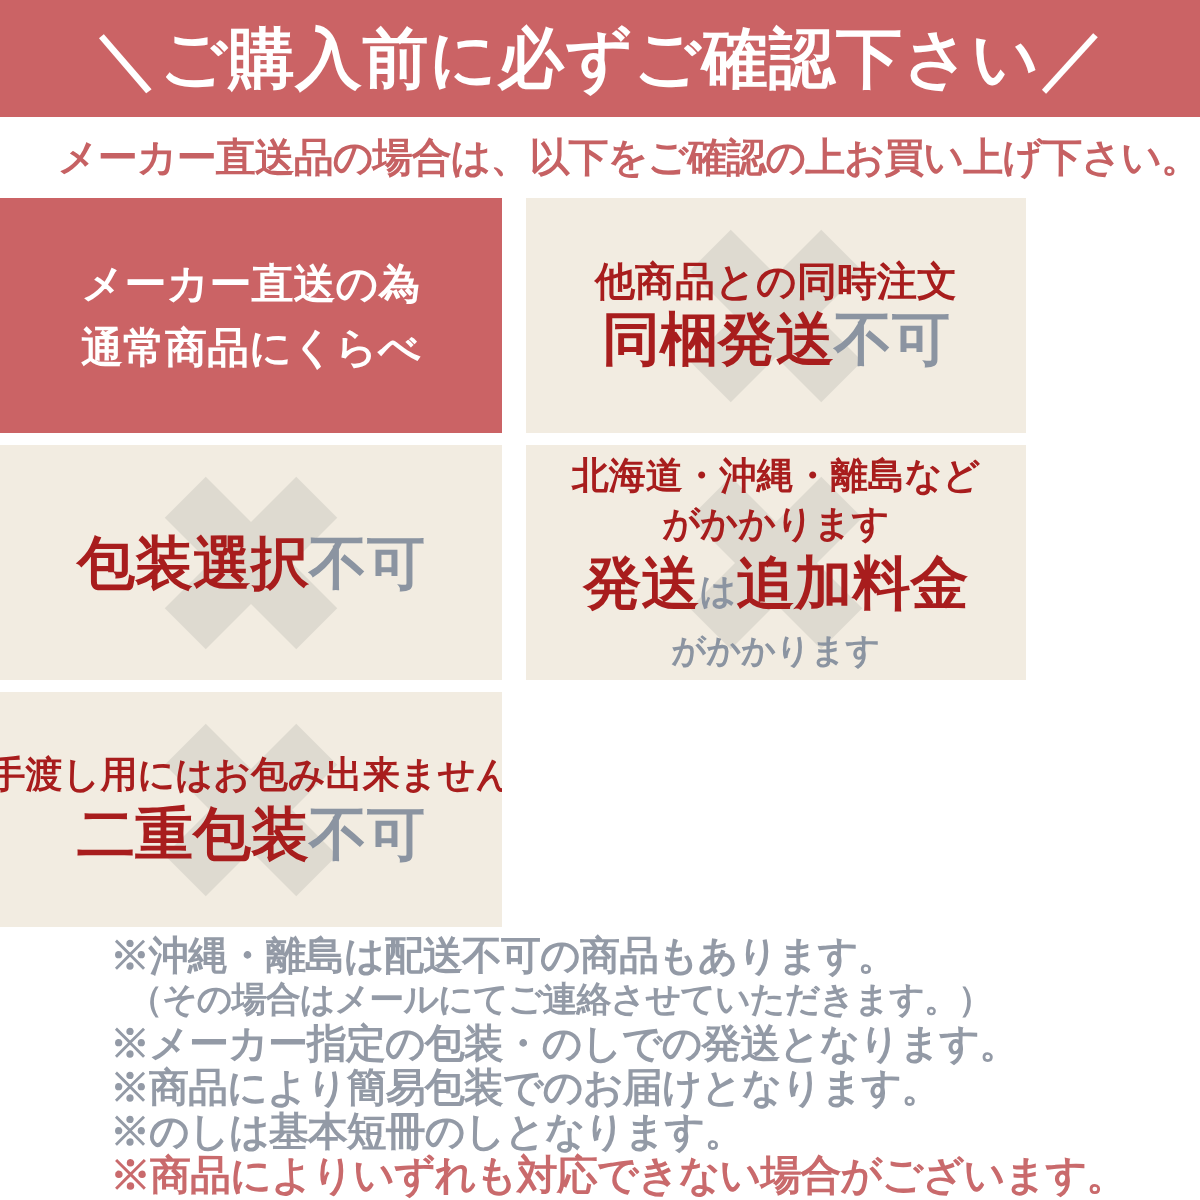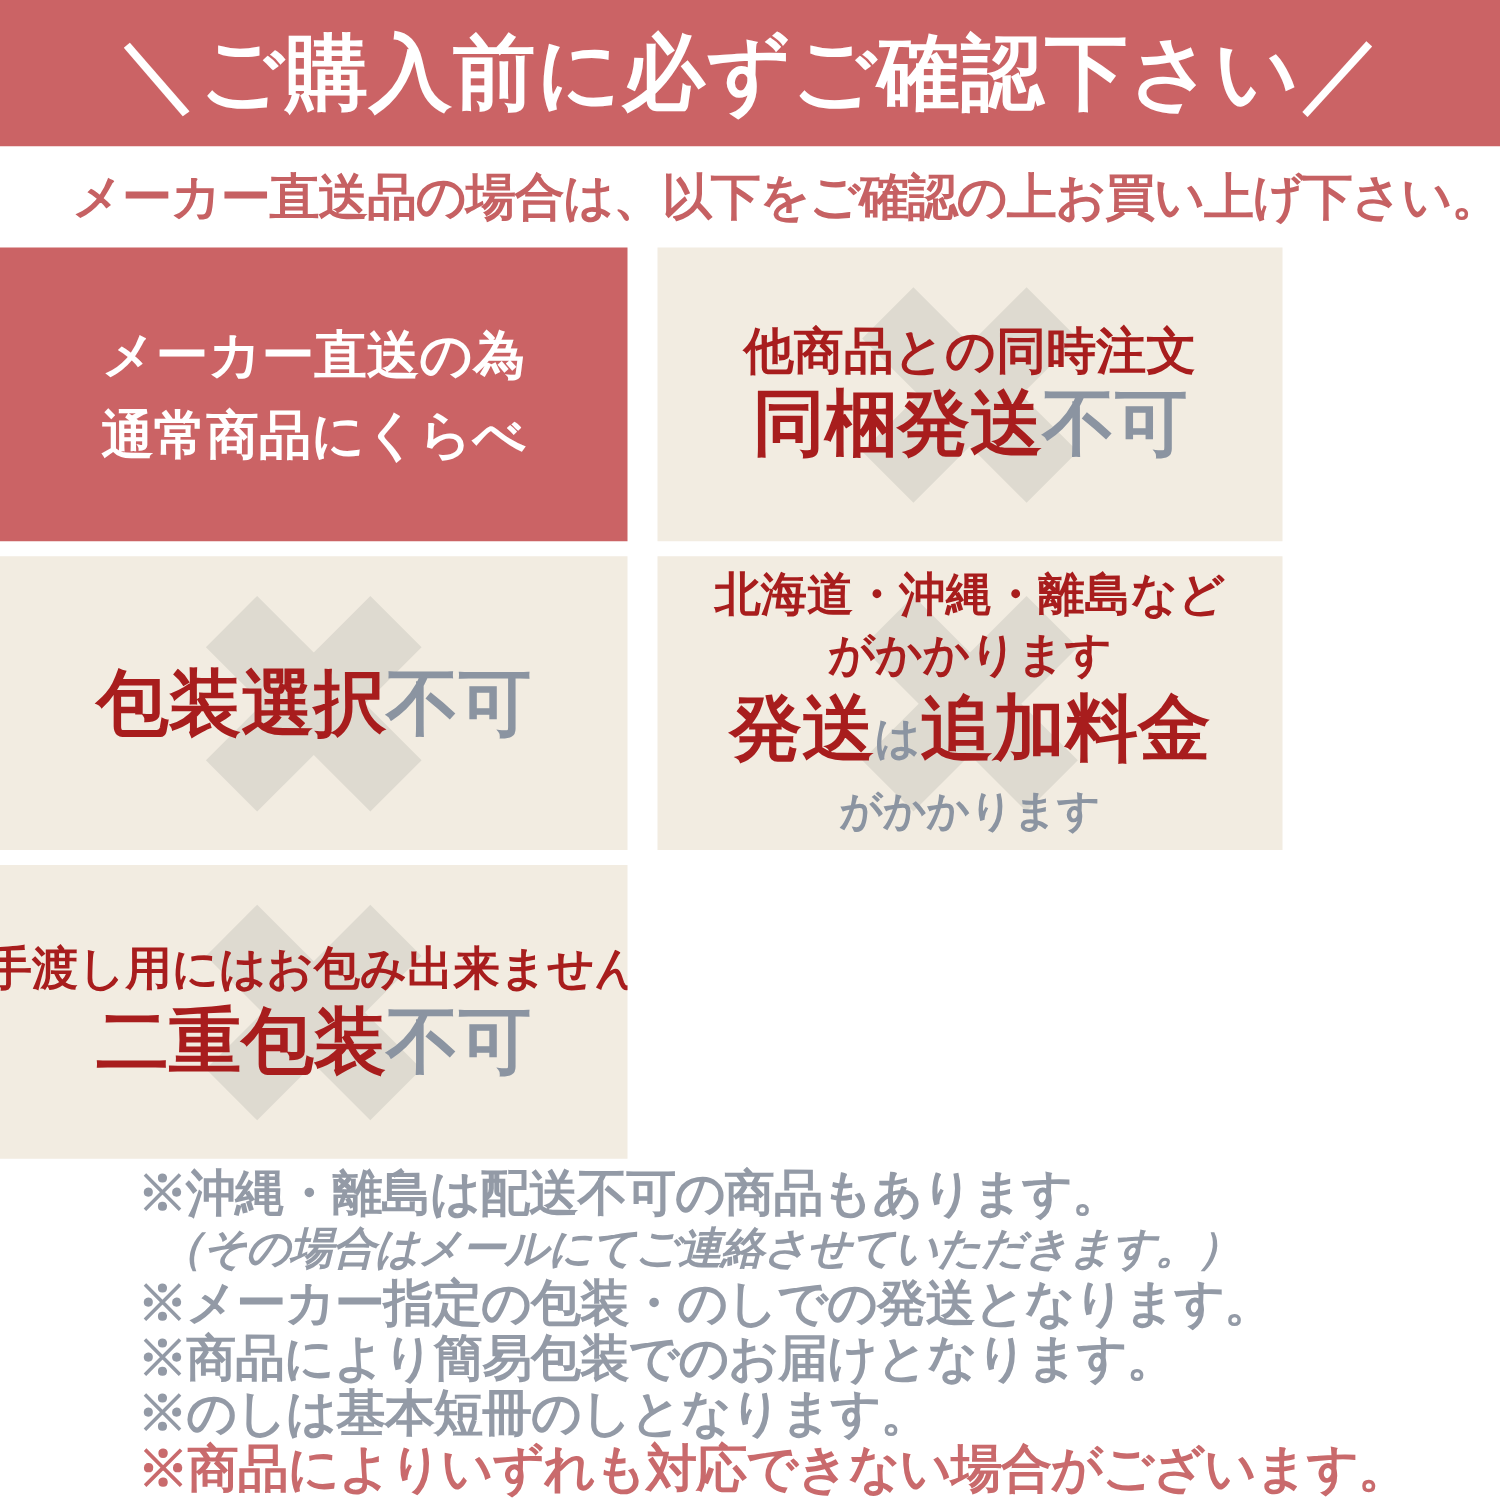--- a/index.html
+++ b/index.html
@@ -77,21 +77,21 @@
   .small-gray  { color:#8b94a1; font-size:34px; line-height:48px; }
   
   .notes { padding:6px 0 0 110px; }
   .note {
     color:#939aa6;
     font-size:40px;
     line-height:44px;
     letter-spacing:-1px;
     white-space:nowrap;
   }
-  .note.small { font-size:35px; padding-left:18px;font-style:italic; }
+  .note.small { font-size:35px; padding-left:18px; }
   .note.red   { color:#c96a6c; font-size:41px; }
 </style>
 </head>
 <body>
 
 <div class="banner">
   <span>＼ご購入前に必ずご確認下さい／</span>
 </div>
 
 <div class="subtitle">

